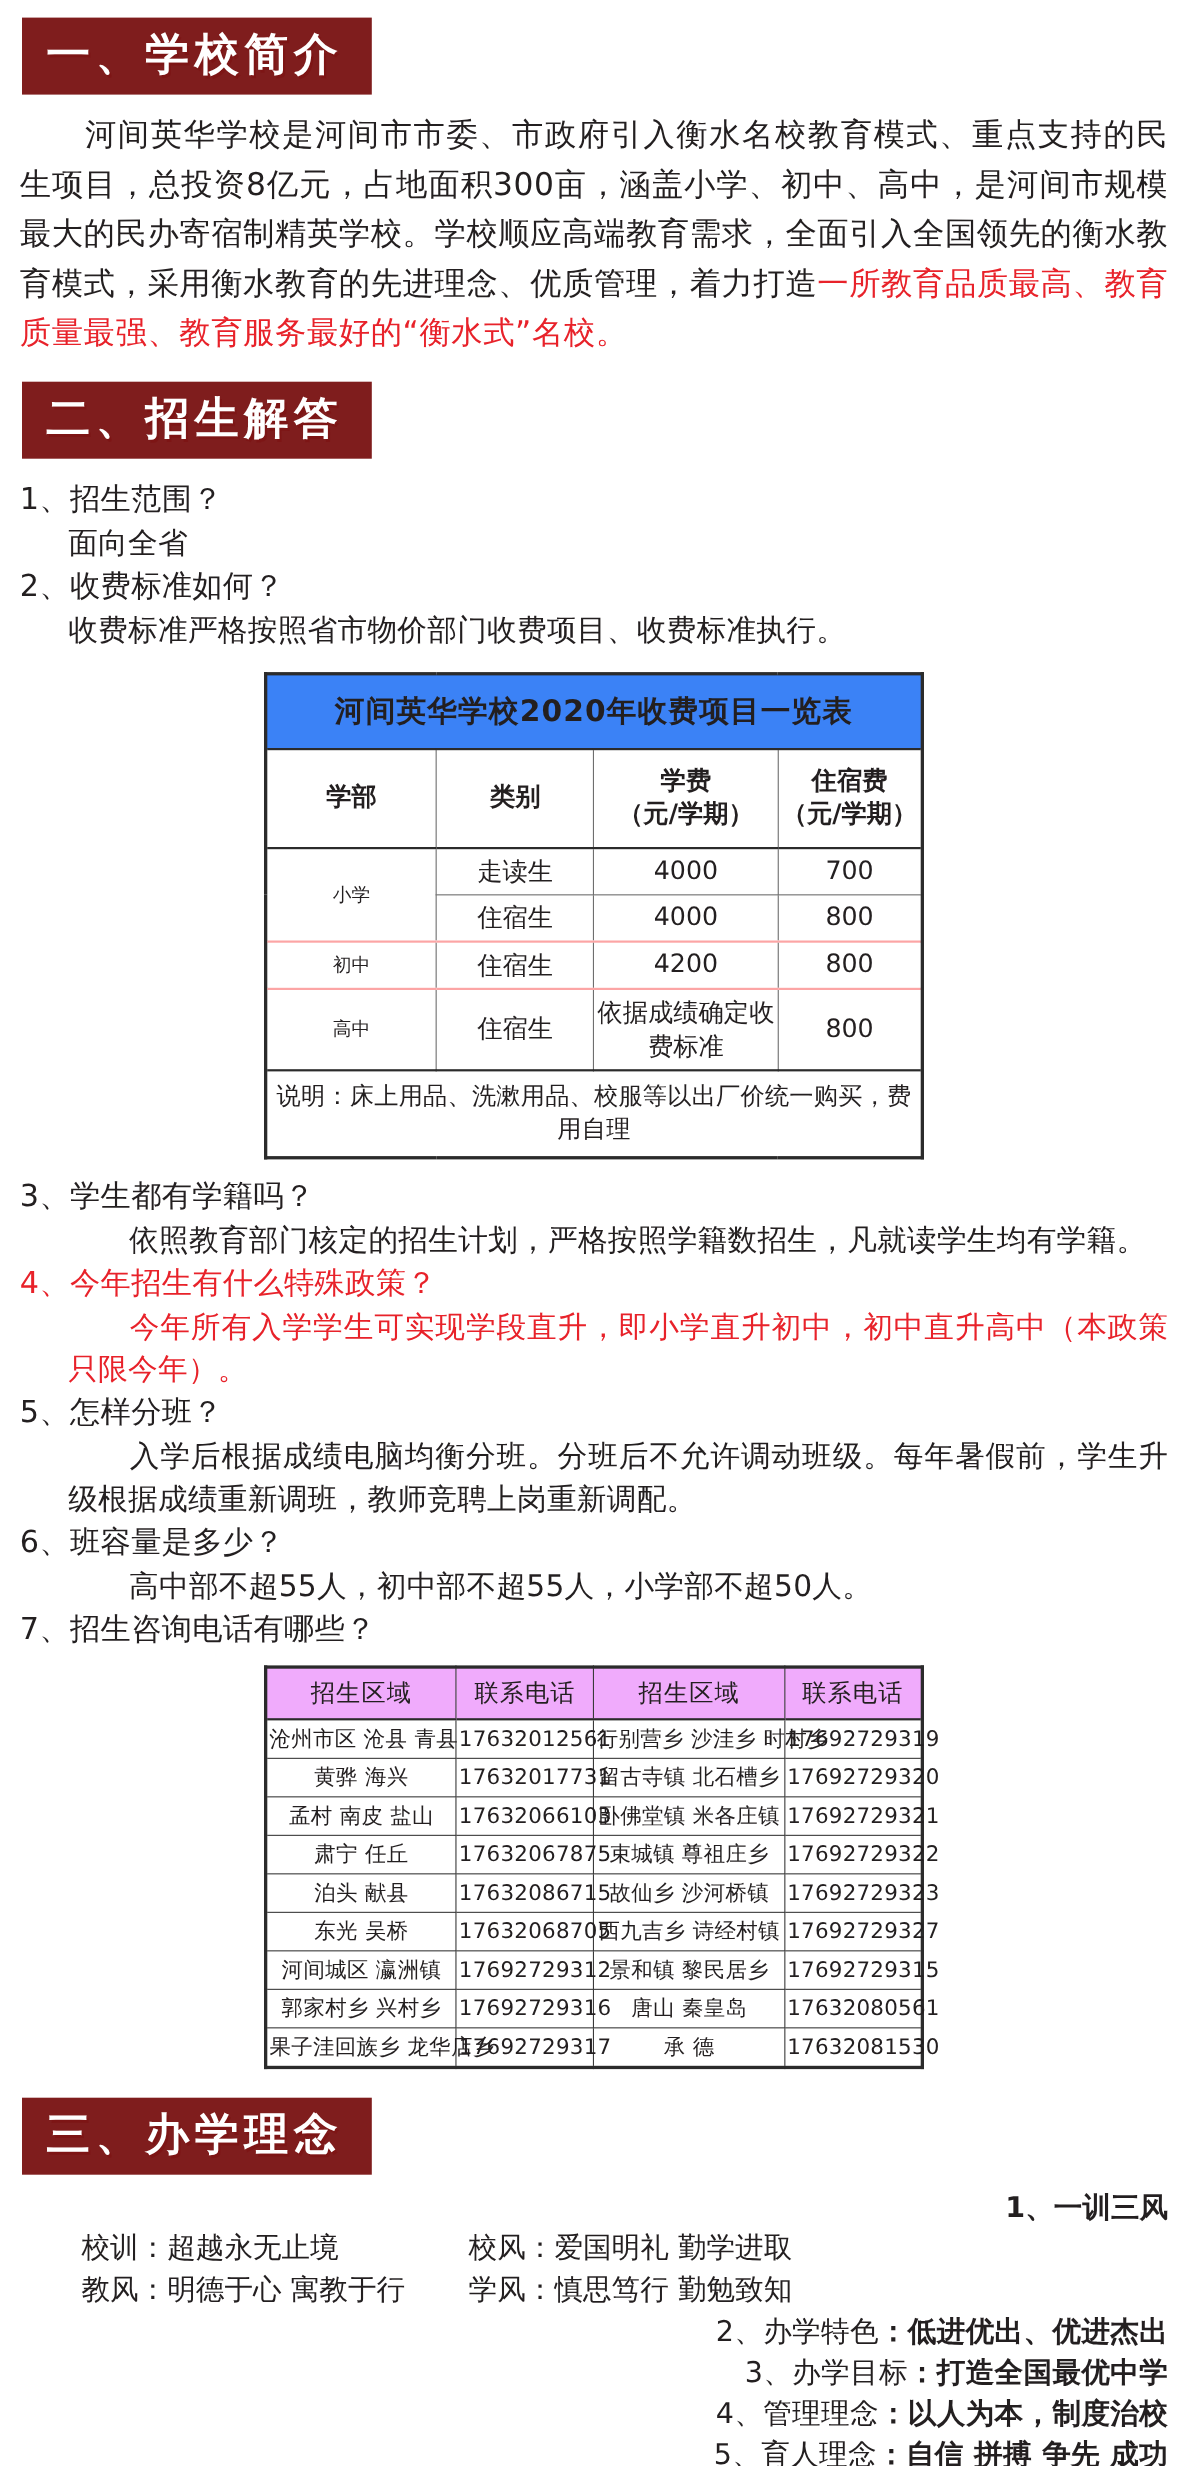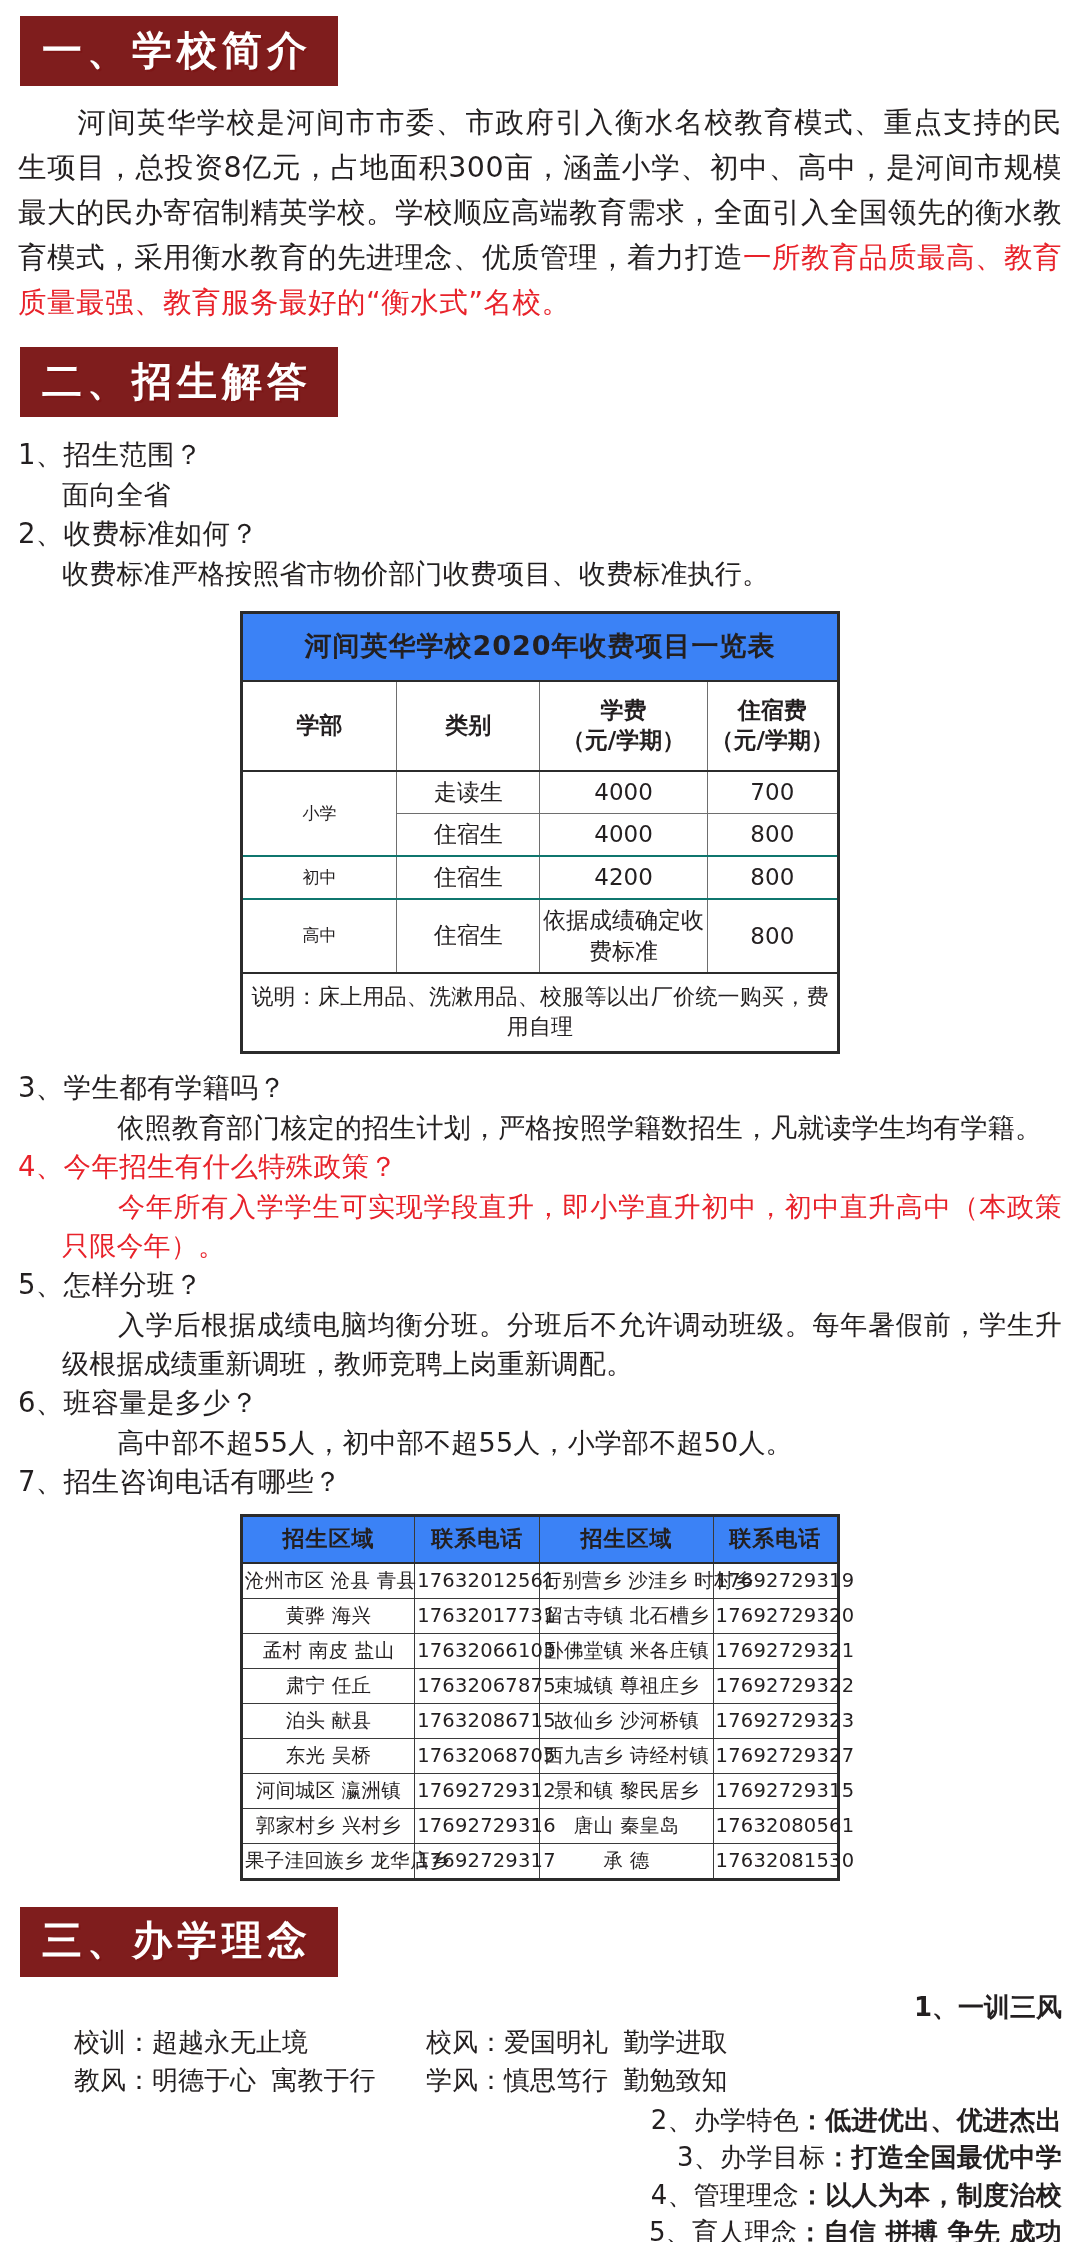--- a/index.html
+++ b/index.html
@@ -98,43 +98,43 @@
     padding: 13px 0 14px 0;
     border-bottom: 2px solid #2b2b2b;
   }
   table.fee .dept { font-size: 17px; }
   table.fee .note-cell {
     font-size: 22px;
     padding: 8px 6px 9px 6px;
     border-top: 2px solid #2b2b2b;
     letter-spacing: 0.2px;
   }
-  table.fee .rowline td { border-top: 2px solid #0f766e; }
+  table.fee .rowline td { border-top: 2px solid #fca5a5; }
 
   
   .ph-wrap { padding: 12px 0 0 0; display: flex; justify-content: center; }
   table.phones {
     border-collapse: collapse;
     width: 600px;
     table-layout: fixed;
     border: 3px solid #2b2b2b;
   }
   table.phones th, table.phones td {
     border: 1px solid #3a3a3a;
     text-align: center;
     vertical-align: middle;
     font-size: 19.5px;
     padding: 3px 2px 4px 2px;
     color: #231f20;
     white-space: nowrap;
     letter-spacing: 0.3px;
   }
   table.phones th {
-    background: #3b82f6;
-    font-weight: bold;
+    background: #f0abfc;
+    font-weight: normal;
     font-size: 22px;
     padding: 7px 0 8px 0;
     border-bottom: 2px solid #2b2b2b;
     letter-spacing: 1px;
   }
   table.phones td.tel { font-family: "DejaVu Sans", "Liberation Sans", sans-serif; letter-spacing: 0.2px; }
   table.phones col.c-area { width: 29%; }
   table.phones col.c-tel  { width: 21%; }
 
   
@@ -143,21 +143,20 @@
     font-size: 26px;
     line-height: 1.44;
   }
   .phil .item { white-space: nowrap; text-align: right; }
   .phil .lbl { font-weight: normal; letter-spacing: 0.3px; }
   .phil .val { letter-spacing: 0.3px; }
   .phil .sub {
     padding-left: 44px;
     display: flex;
     line-height: 1.45;
-    font-family: Liberation Mono, monospace;
   }
   .phil .sub .l { width: 352px; flex: none; }
   .phil .sub .r { flex: 1; }
   .phil .grp1-head { padding-left: 16px; font-weight: bold; }
 </style>
 </head>
 <body>
 
 <div class="page">
 

